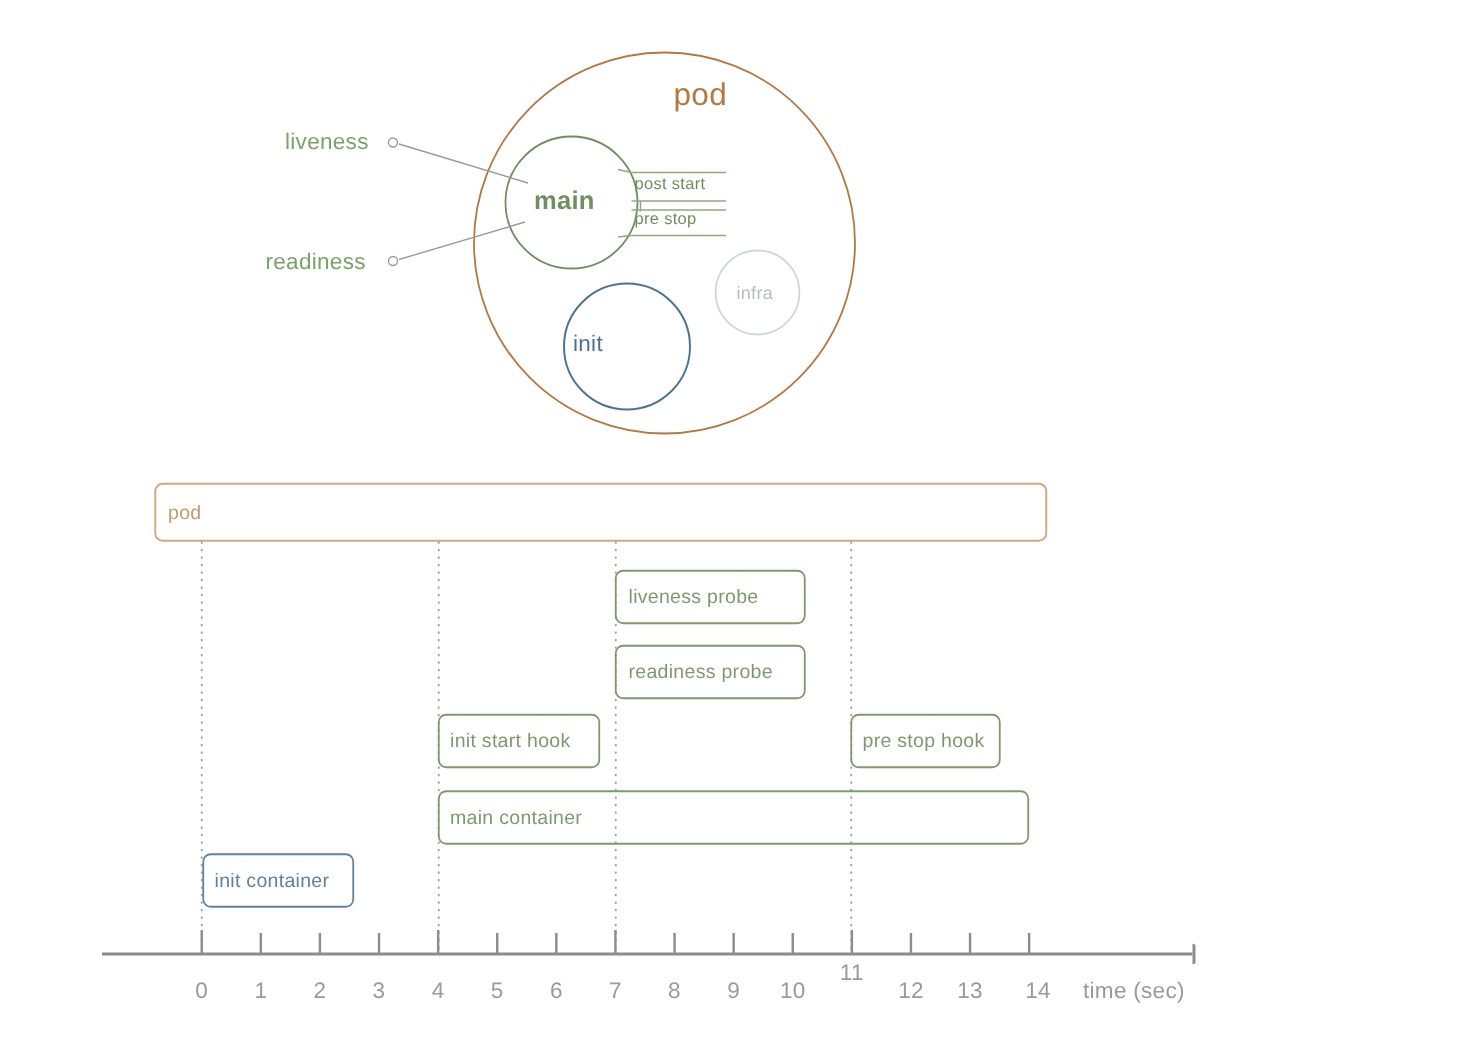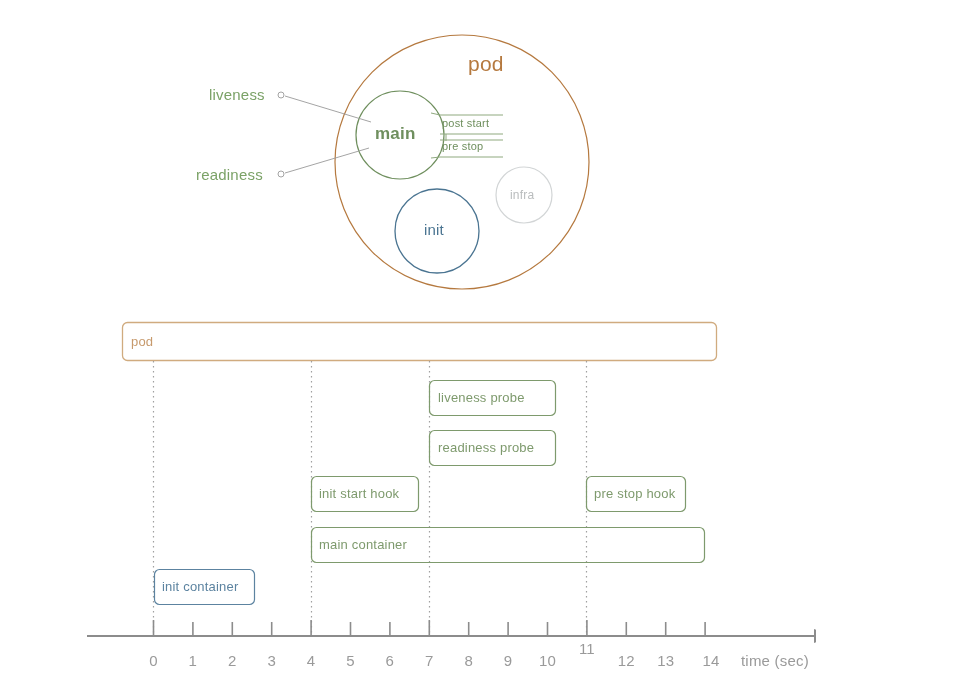--- a/index.html
+++ b/index.html
@@ -10,21 +10,20 @@
   }
   body {
     font-family: "Liberation Sans", sans-serif;
   }
   #canvas {
     position: relative;
     width: 797px;
     height: 700px;
     background: #ffffff;
     overflow: hidden;
-    margin-left: 19px;
   }
   #canvas svg.layer {
     position: absolute;
     left: 0;
     top: 0;
     width: 975px;
     height: 700px;
   }
   .txt {
     position: absolute;
@@ -166,21 +165,21 @@
         <line x1="646.7" y1="622" x2="646.7" y2="636"></line>
         <line x1="686.1" y1="622" x2="686.1" y2="636"></line>
       </g>
     </g>
   </svg>
 
   <div class="txt t-pod-title" style="left:449px; top:52px;">pod</div>
 
   <div class="txt t-main" style="left:356px; top:124px;font-weight:bold;">main</div>
 
-  <div class="txt t-init" style="left:405px; top:221px;text-align:right;">init</div>
+  <div class="txt t-init" style="left:382px; top:221px;text-align:right;">init</div>
 
   <div class="txt t-infra" style="left:491px; top:188px;">infra</div>
 
   <div class="txt t-hook" style="left:423px; top:117px;">post start</div>
 
   <div class="txt t-hook" style="left:423px; top:140px;">pre stop</div>
 
   <div class="txt t-probe-label" style="left:190px; top:86px;">liveness</div>
 
   <div class="txt t-probe-label" style="left:177px; top:166px;">readiness</div>

